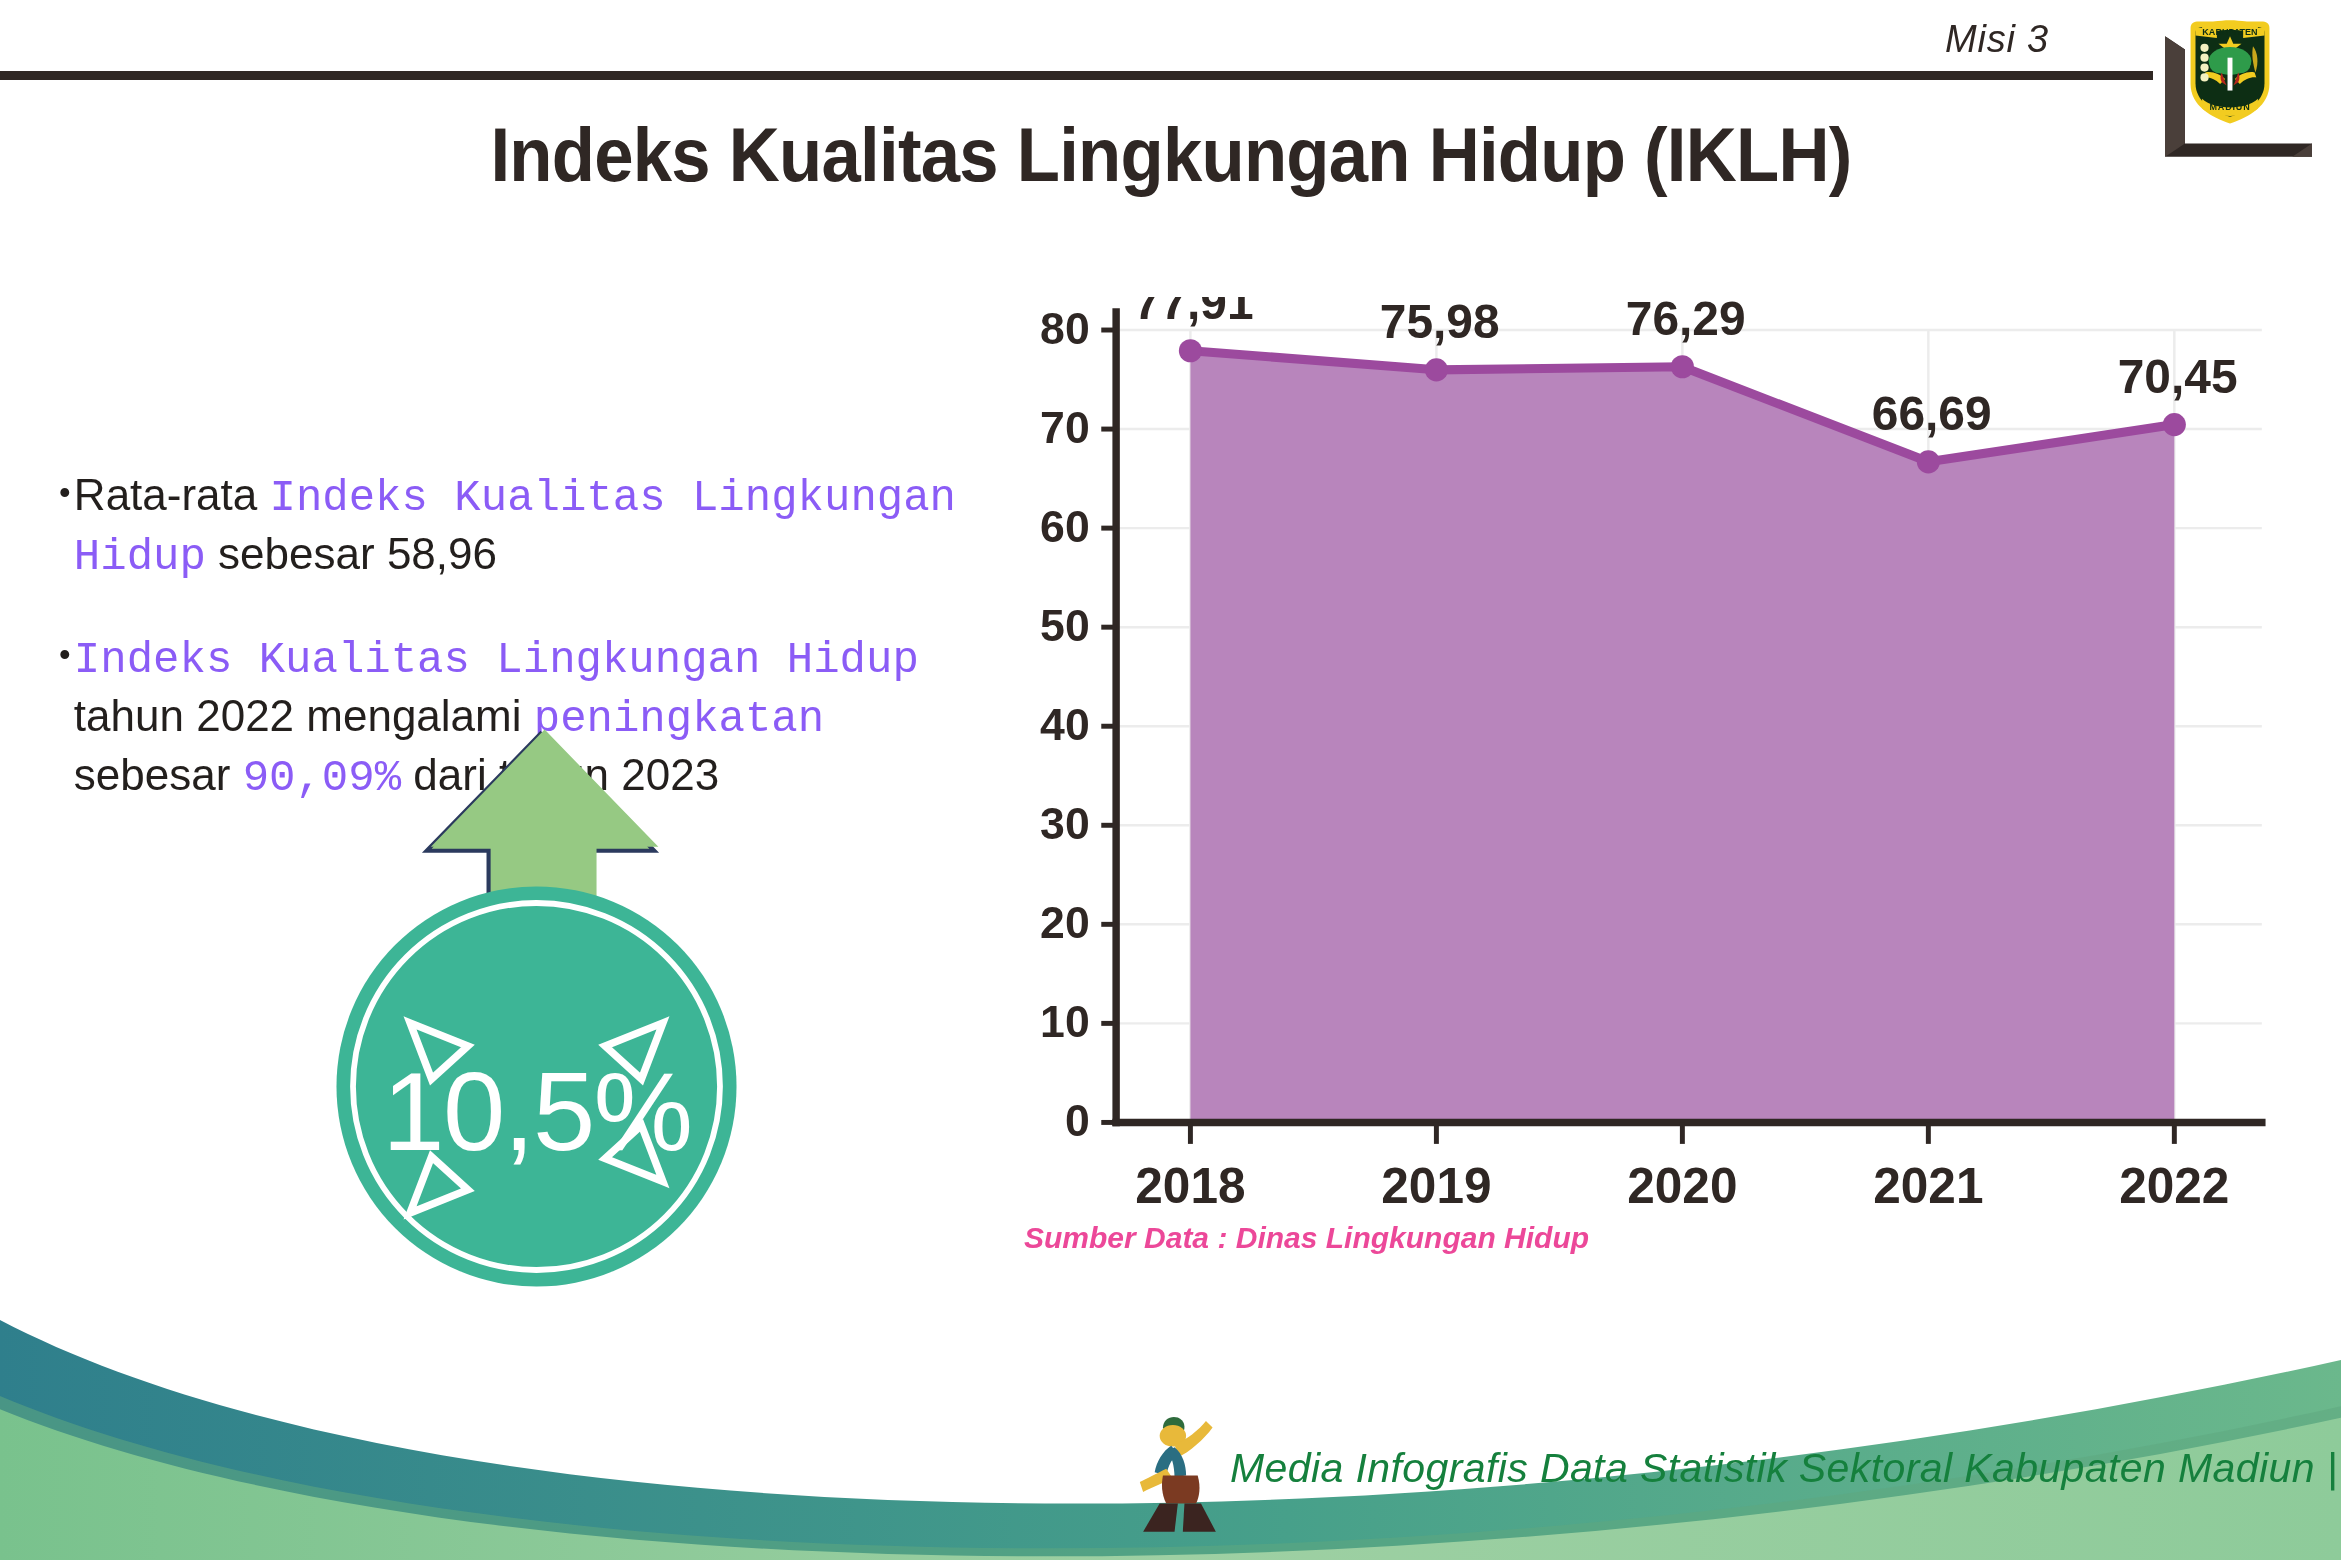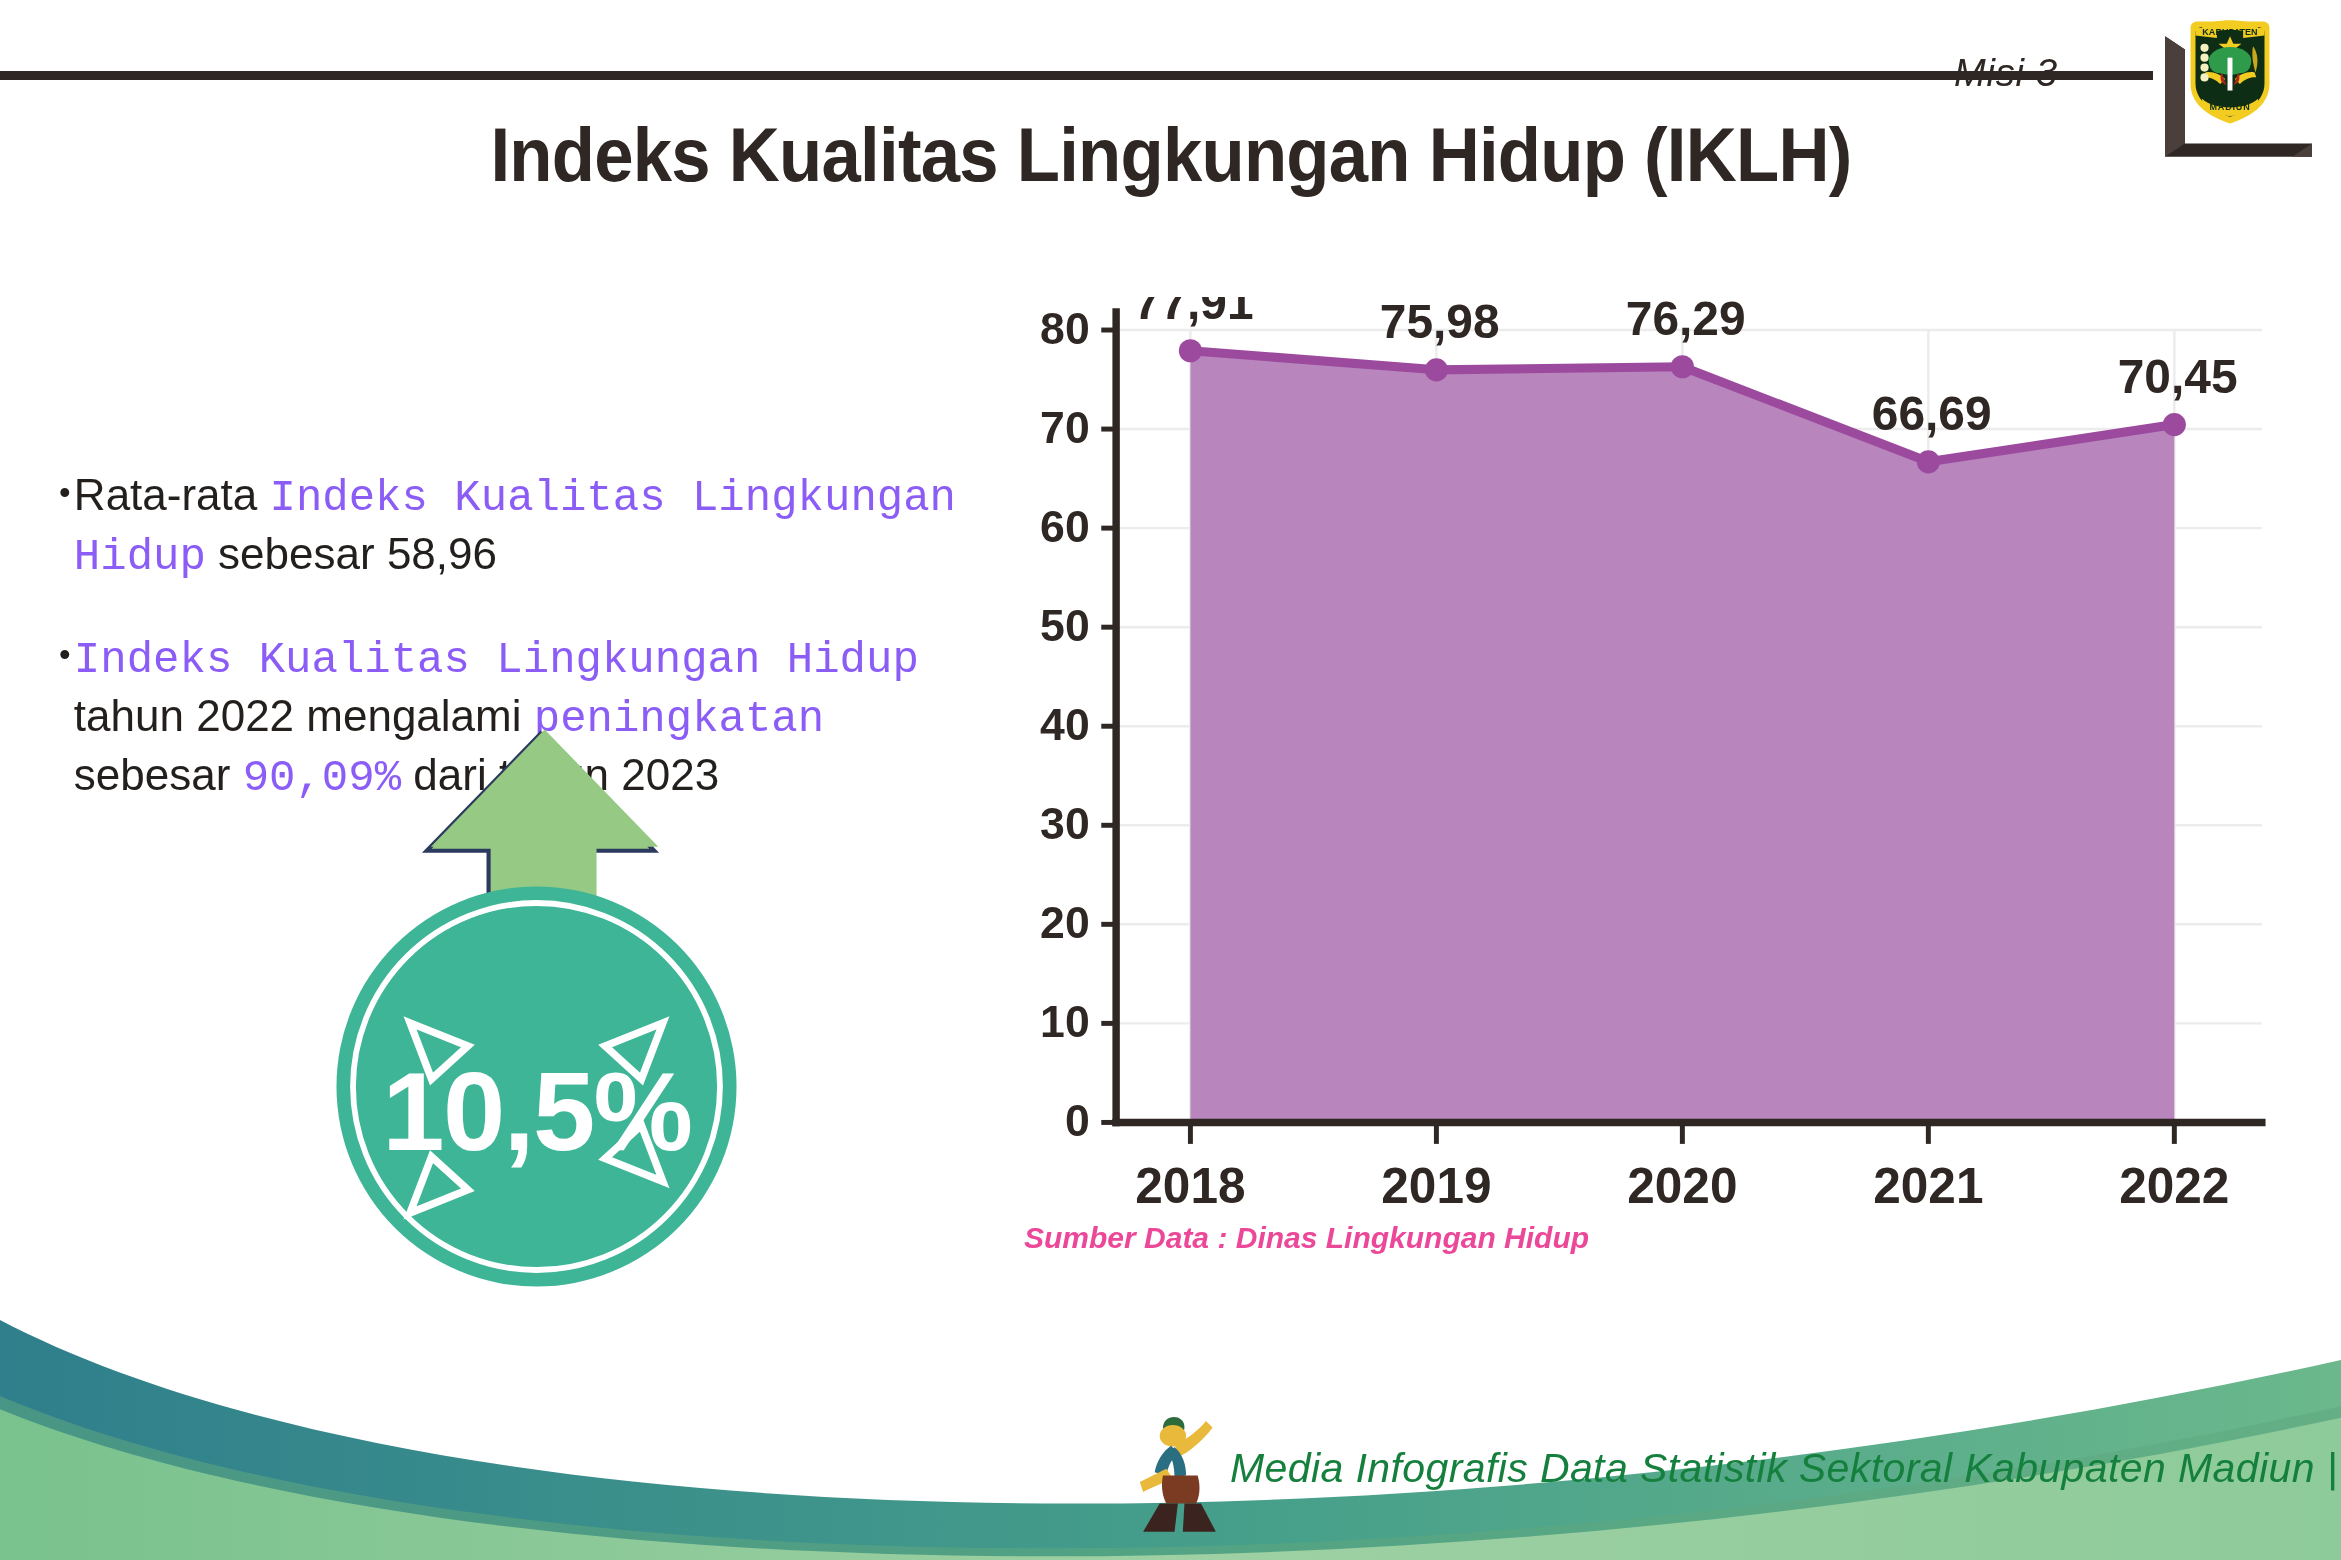--- a/index.html
+++ b/index.html
@@ -13,27 +13,26 @@
 
   
   #header-rule {
     position:absolute;
     left:0; top:71px;
     width:2153px; height:9px;
     background:#2f2724;
   }
   #misi-label {
     position:absolute;
-    right:284px; top:18px;
+    right:293px; top:18px;
     font-size:38px;
     font-style:italic;
     color:#2f2724;
     letter-spacing:0.8px;
     white-space:nowrap;
-    margin-top:34px;
   }
   #header-bracket {
     position:absolute;
     left:2147px; top:36px;
     width:165px; height:121px;
   }
 
   
   #emblem {
     position:absolute;
@@ -93,21 +92,21 @@
   #badge-circle {
     position:absolute; left:12.4px; top:157px;
     width:405px; height:405px;
   }
   #badge-value {
     position:absolute;
     left:12.4px; top:157px;
     width:405px; height:405px;
     display:flex; align-items:center; justify-content:center;
     font-size:112px;
-    font-weight:bold;
+    font-weight:normal;
     color:#ffffff;
     letter-spacing:-1.7px;
     padding-top:50px;
   }
 
   
   #chart-block {
     position:absolute;
     left:974px; top:297px;
     width:1321px; height:941px;

